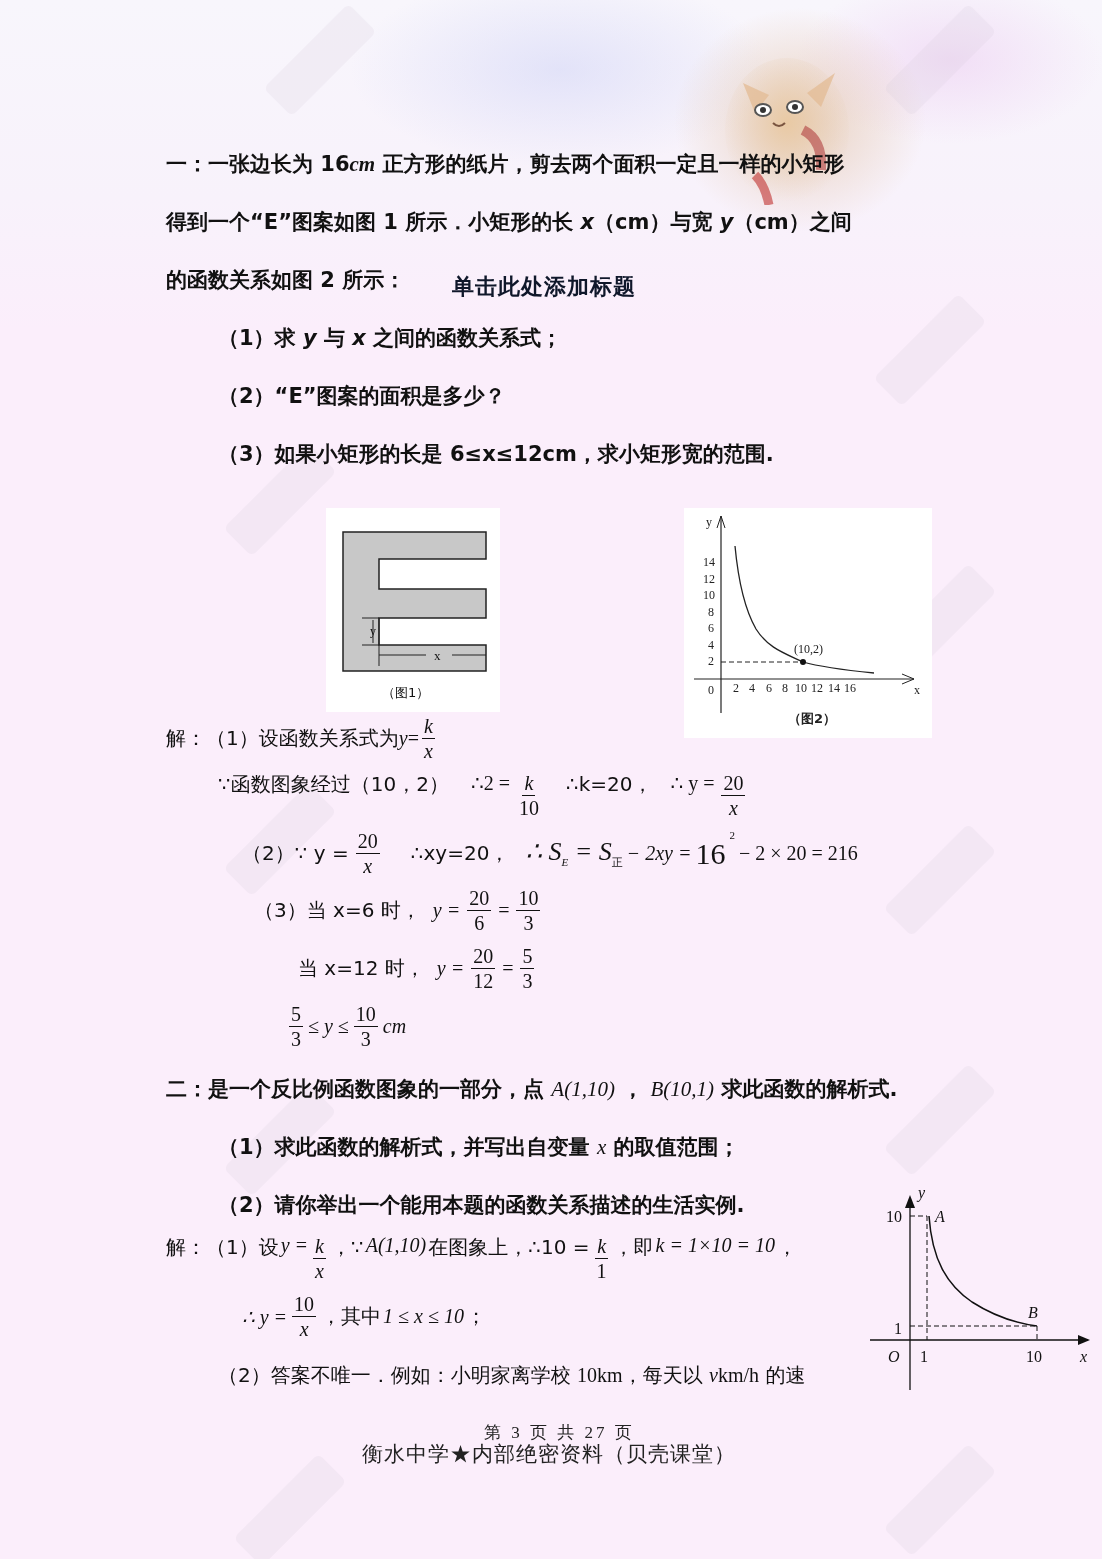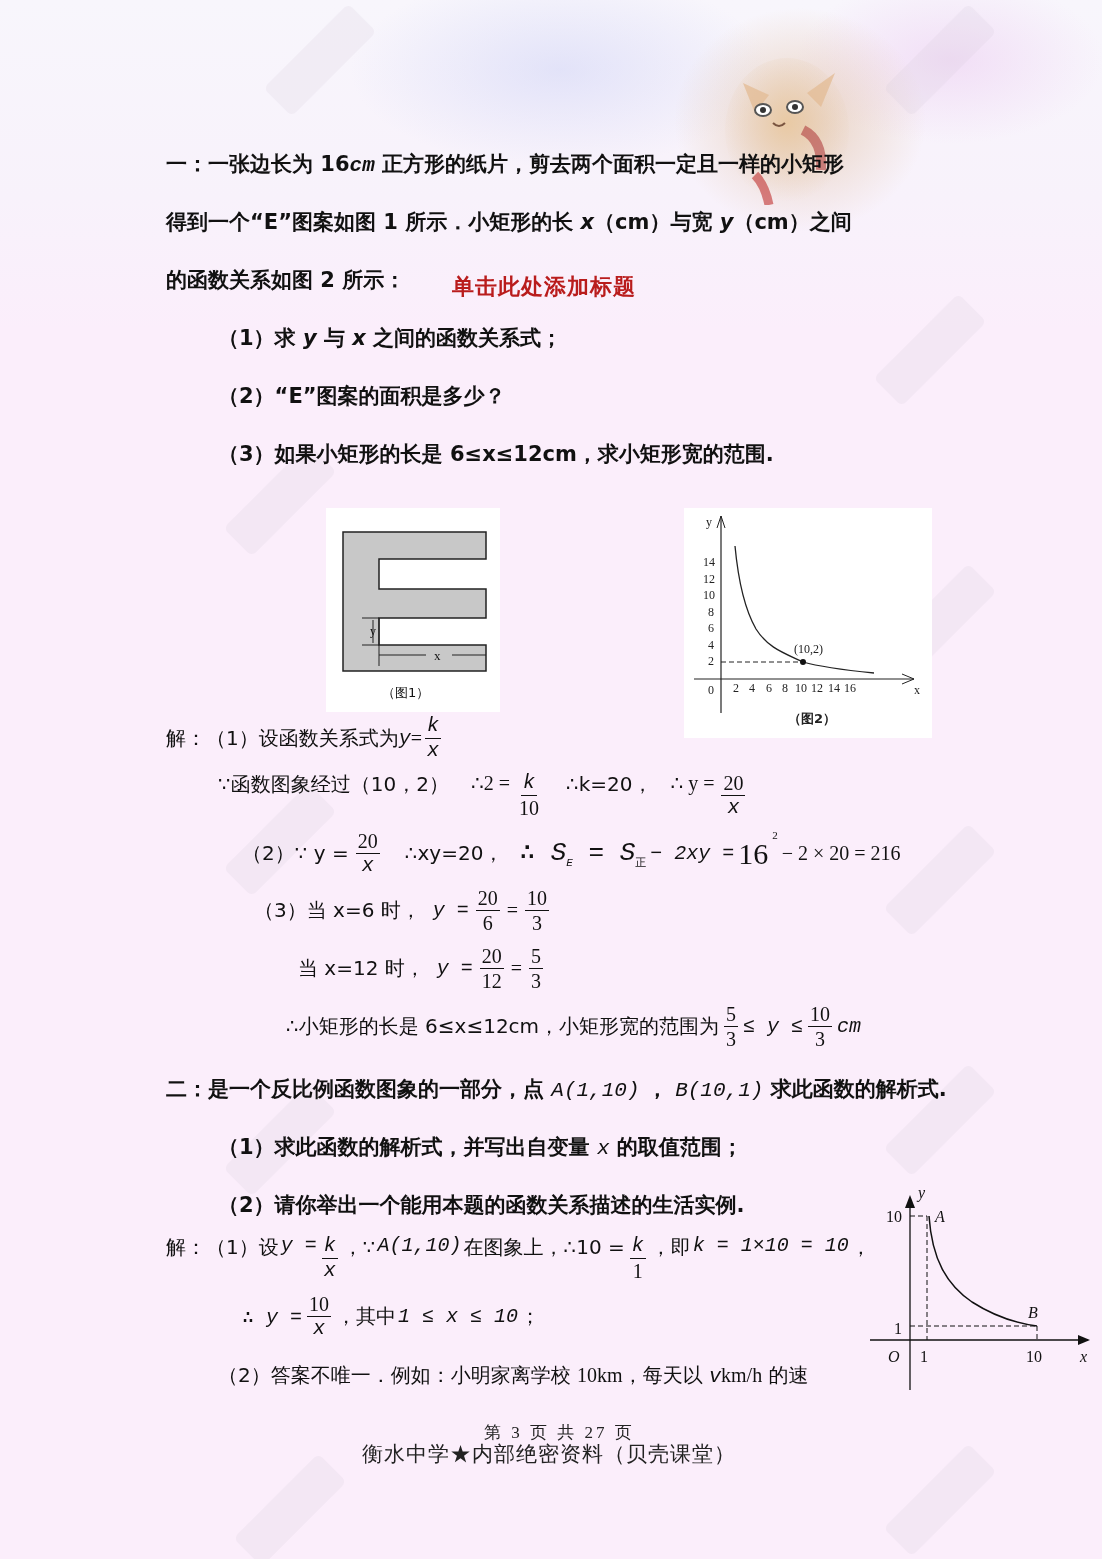--- a/index.html
+++ b/index.html
@@ -15,23 +15,23 @@
       radial-gradient(ellipse 180px 160px at 800px 120px, rgba(220,180,140,0.55), rgba(255,255,255,0) 70%),
       radial-gradient(ellipse 300px 140px at 560px 70px, rgba(200,205,245,0.45), rgba(255,255,255,0) 70%),
       radial-gradient(ellipse 220px 120px at 950px 60px, rgba(235,200,240,0.5), rgba(255,255,255,0) 70%),
       linear-gradient(to bottom, #f8f6fc 0%, #f8f2fb 60%, rgba(251,238,251,0) 100%);
   }
   .cat {
     position:absolute; left:725px; top:55px; width:130px; height:150px;
   }
   .abs { position:absolute; white-space:nowrap; }
   .q { font-weight:bold; font-size:21px; }
-  .ph { color:#b91c1c; font-size:22px; font-weight:bold; letter-spacing:1px; }
+  .ph { color:#0f172a; font-size:22px; font-weight:bold; letter-spacing:1px; }
   .sol { font-size:20px; }
-  .m { font-family:Liberation Mono, monospace; font-style:italic; }
+  .m { font-family:Liberation Serif, serif; font-style:italic; }
   .mr { font-family:"Liberation Serif", serif; }
   .frac { display:inline-flex; flex-direction:column; align-items:center; vertical-align:middle; margin:0 3px; font-family:"Liberation Serif", serif; font-size:20px; line-height:24px; }
   .frac .num { padding:0 2px; border-bottom:1px solid #111; }
   .frac .den { padding:0 2px; }
   .fig { position:absolute; background:#fff; }
   .footer-page { font-family:"Liberation Serif", serif; font-size:17px; color:#222; letter-spacing:3px; }
   .footer-school { font-family:"Liberation Serif", serif; font-size:21px; color:#222; letter-spacing:1px; }
   .wm { position:absolute; width:120px; height:40px; transform:rotate(-45deg); background:rgba(210,200,215,0.18); border-radius:6px; }
 </style>
 </head>
@@ -160,21 +160,21 @@
       <span class="num">20</span>
       <span class="den m">x</span>
     </span>
 </div>
 <div class="abs sol" style="left:242px;top:829px;display:flex;align-items:center;gap:4px;">
   <span>（2）∵ y = </span>
   <span class="frac">
       <span class="num">20</span>
       <span class="den m">x</span>
     </span>
-  <span style="margin-left:18px;">∴xy=20，</span>
+  <span style="margin-left:24px;">∴xy=20，</span>
   <span class="m" style="font-size:26px;margin-left:12px;"><span>∴ S</span><sub style="font-size:11px;">E</sub><span> = S</span><sub style="font-size:11px;font-style:normal;">正</sub></span>
   <span class="m"> − 2xy = </span>
   <span class="mr" style="font-size:30px;">16</span>
     <sup class="mr" style="font-size:11px;align-self:flex-start;">2</sup>
   <span class="mr"> − 2 × 20 = 216</span>
 </div>
 <div class="abs sol" style="left:254px;top:886px;display:flex;align-items:center;gap:4px;">
   <span>（3）当 x=6 时，</span>
   <span class="m" style="margin-left:8px;">y = </span>
   <span class="frac">
@@ -194,21 +194,20 @@
       <span class="num">20</span>
       <span class="den">12</span>
     </span>
   <span class="mr"> = </span>
   <span class="frac">
       <span class="num">5</span>
       <span class="den">3</span>
     </span>
 </div>
 <div class="abs sol" style="left:286px;top:1002px;display:flex;align-items:center;gap:2px;">
-  <span>∴小矩形的长是 6≤x≤12cm，小矩形宽的范围为</span>
   <span class="frac">
       <span class="num">5</span>
       <span class="den">3</span>
     </span>
   <span class="m"> ≤ y ≤ </span>
   <span class="frac">
       <span class="num">10</span>
       <span class="den">3</span>
     </span>
   <span class="m">cm</span>

